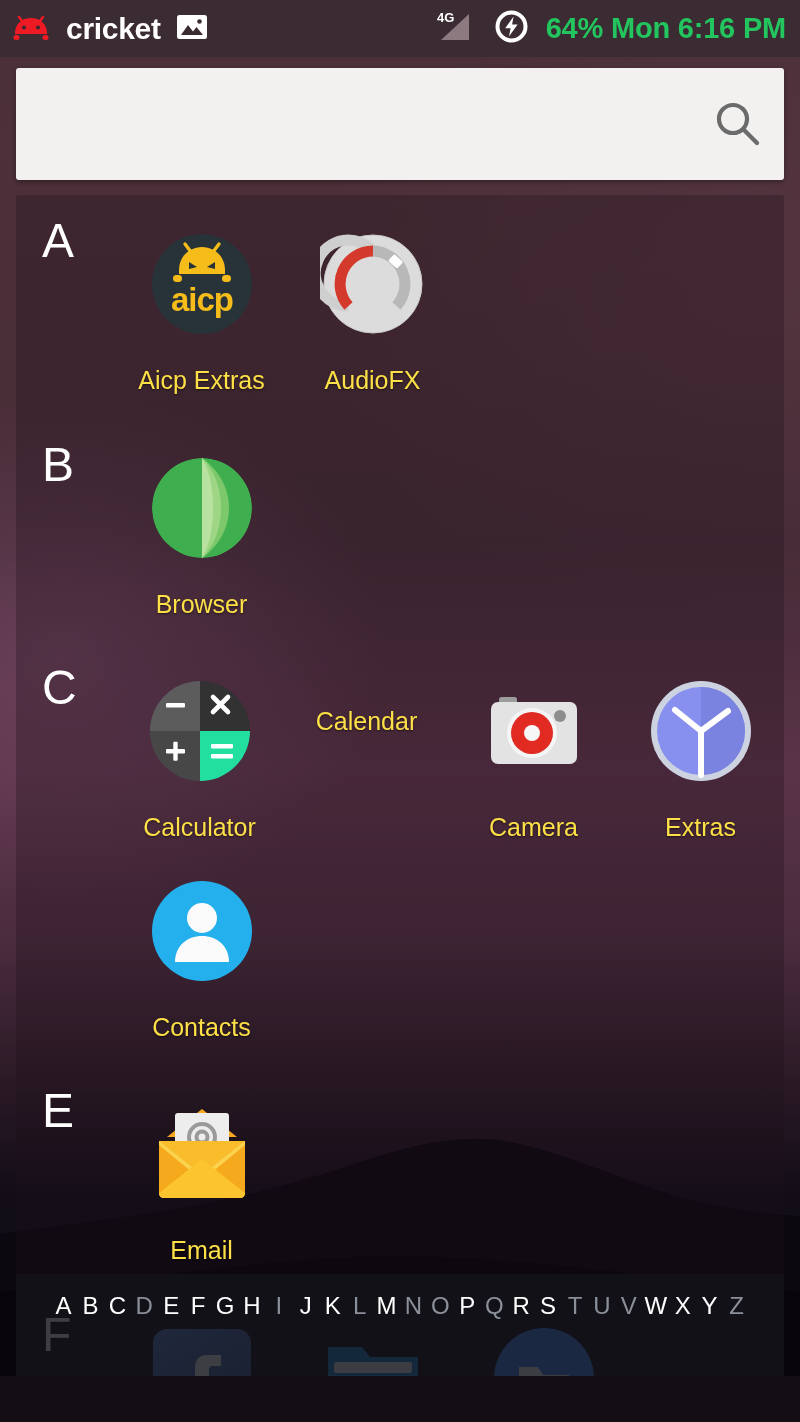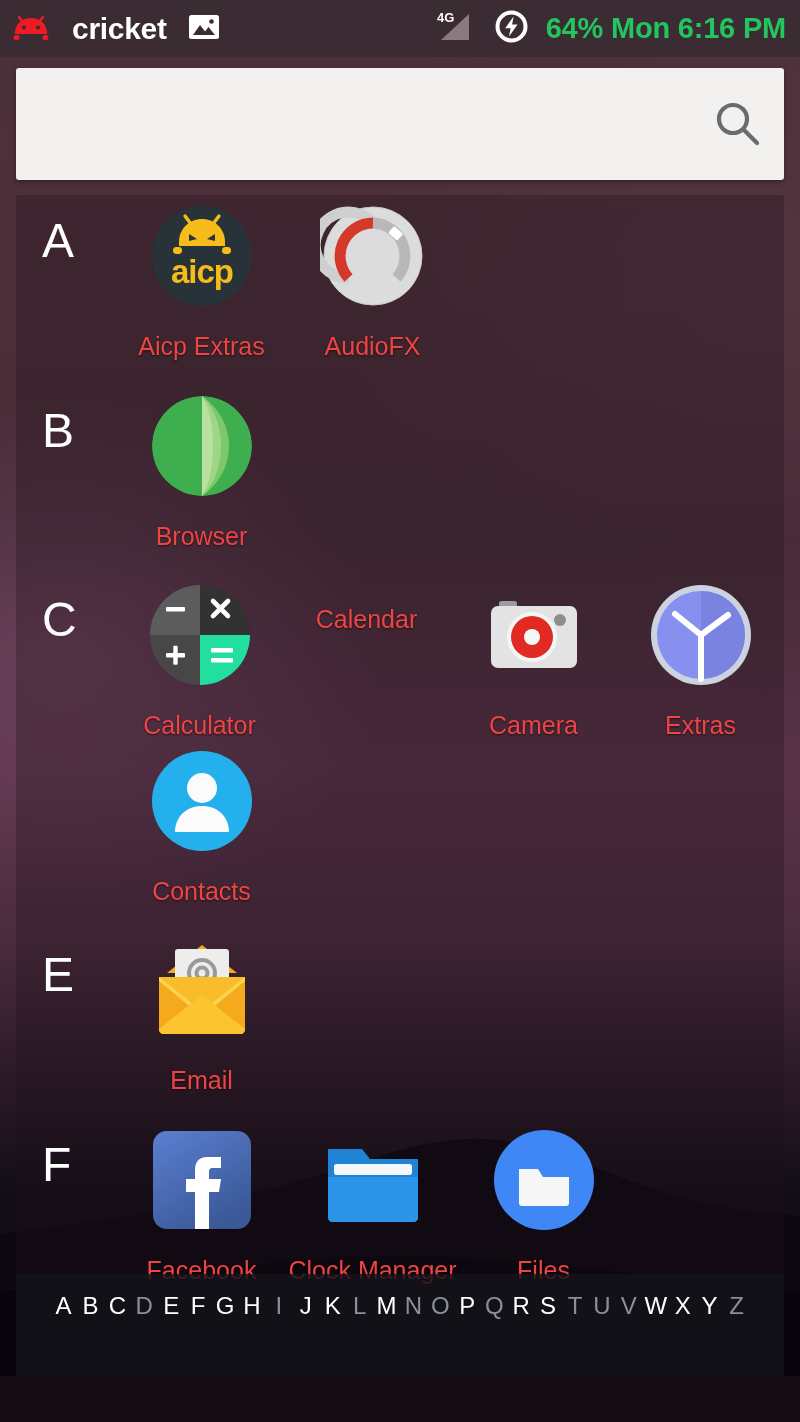--- a/index.html
+++ b/index.html
@@ -35,21 +35,21 @@
   #mountain svg{ display:block; width:100%; height:100%; }
 
   
   #statusbar{
     position:absolute; top:0; left:0; width:800px; height:57px;
     background:#3b2b32;
     display:flex; align-items:center;
     padding:0 14px 0 10px;
     z-index:40;
   }
-  .sb-left{ display:flex; align-items:center; gap:20px; }
+  .sb-left{ display:flex; align-items:center; gap:14px; }
   .sb-right{ margin-left:auto; display:flex; align-items:center; gap:18px; }
   #carrier-name{
     color:#ffffff; font-size:30px; font-weight:bold; letter-spacing:-.3px;
     line-height:1;
   }
   #clock-text{
     color:#22c55e; font-size:29px; font-weight:bold; letter-spacing:-.2px;
     white-space:nowrap; line-height:1;
   }
 
@@ -87,33 +87,33 @@
     position:absolute; left:26px; top:22px;
     color:#ffffff; font-size:48px; line-height:1;
     font-weight:400; letter-spacing:0;
   }
   .row{
     display:flex;
     padding-left:100px;
   }
   .app{
     width:171px;
-    padding-top:8px;
+    padding-top:36px;
     display:flex; flex-direction:column; align-items:center;
     cursor:pointer;
   }
   .app-icon{
     width:106px; height:106px;
     position:relative;
     display:flex; align-items:center; justify-content:center;
   }
   .app-icon svg{ display:block; }
   .app-label{
-    margin-top:24px;
-    color:#ef4444; font-size:25px; line-height:1.1;
+    margin-top:30px;
+    color:#fde047; font-size:25px; line-height:1.1;
     text-align:center; white-space:nowrap;
     text-shadow:0 1px 2px rgba(0,0,0,.55);
   }
 
   
   #alpha-index{
     position:absolute; left:16px; bottom:46px; width:768px; height:102px;
     background:rgba(18,20,26,0.82);
     z-index:35;
     display:flex; flex-direction:column; justify-content:flex-start;

